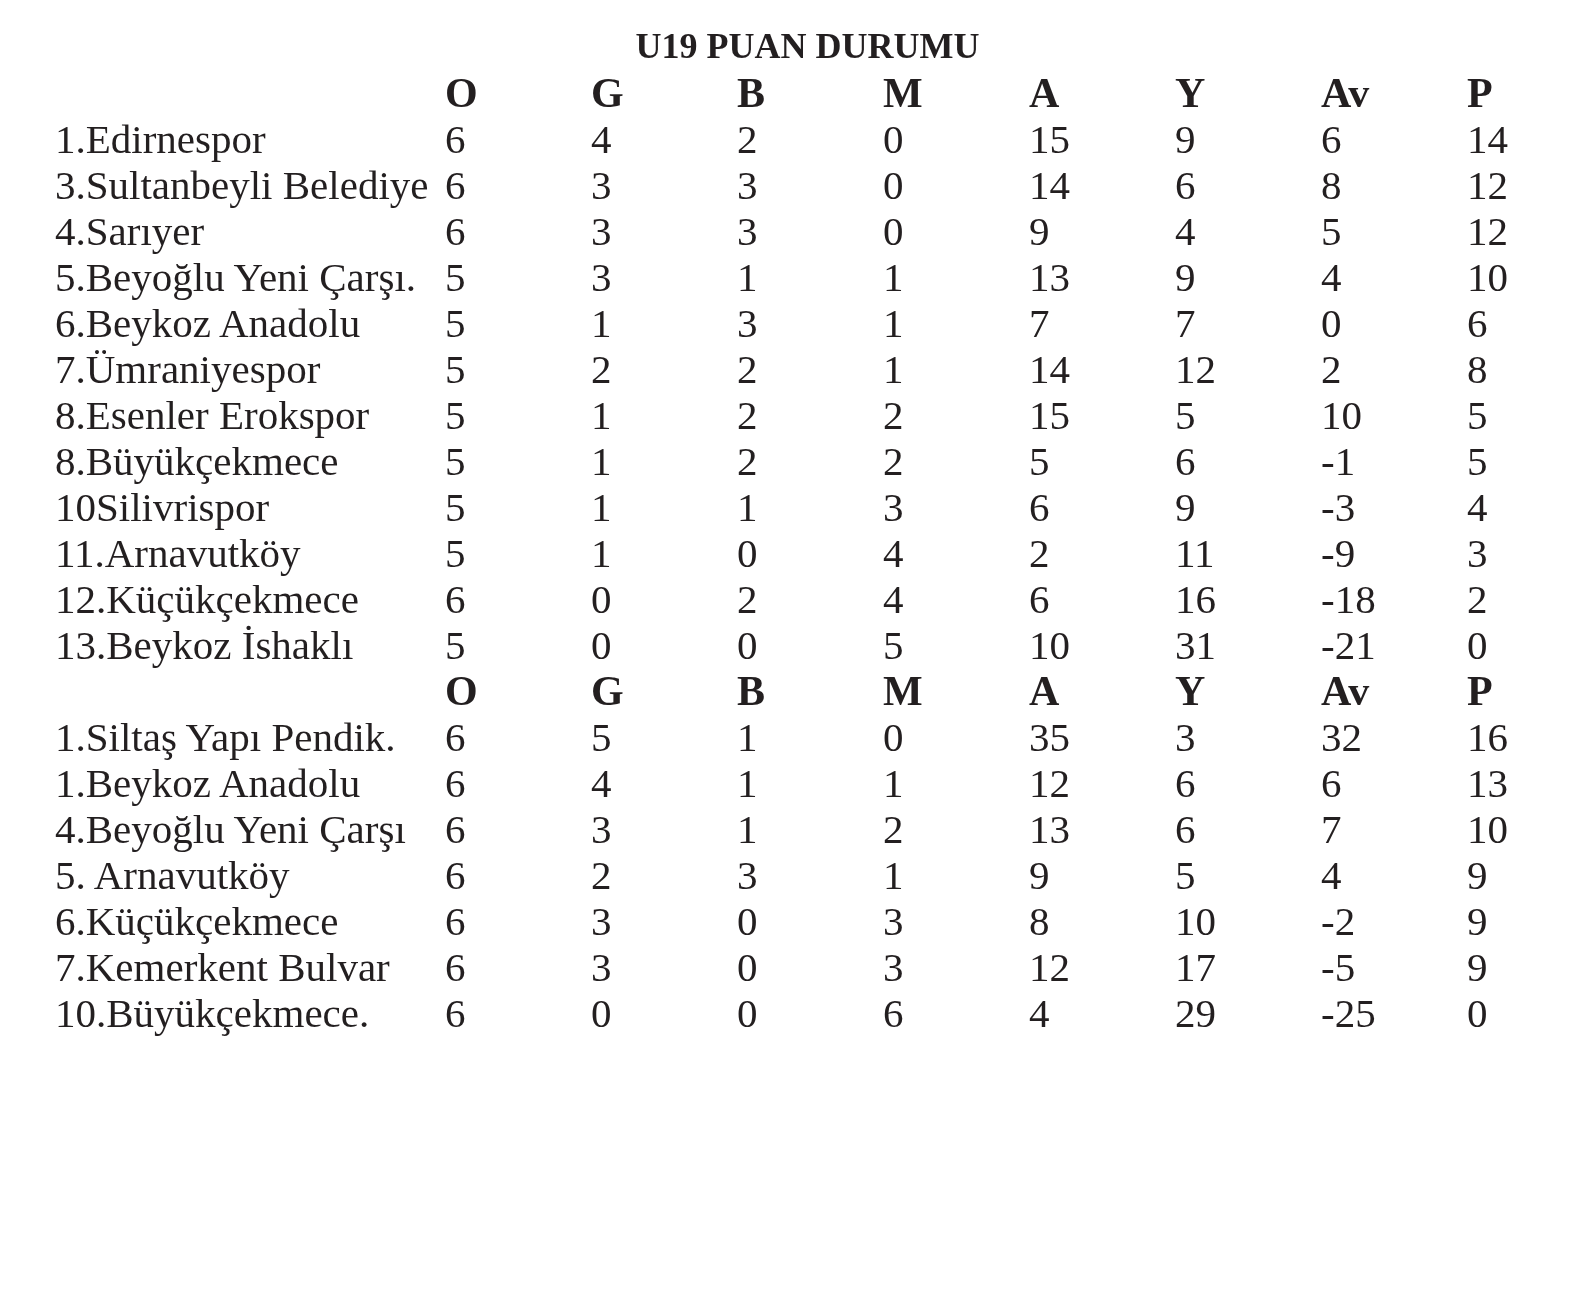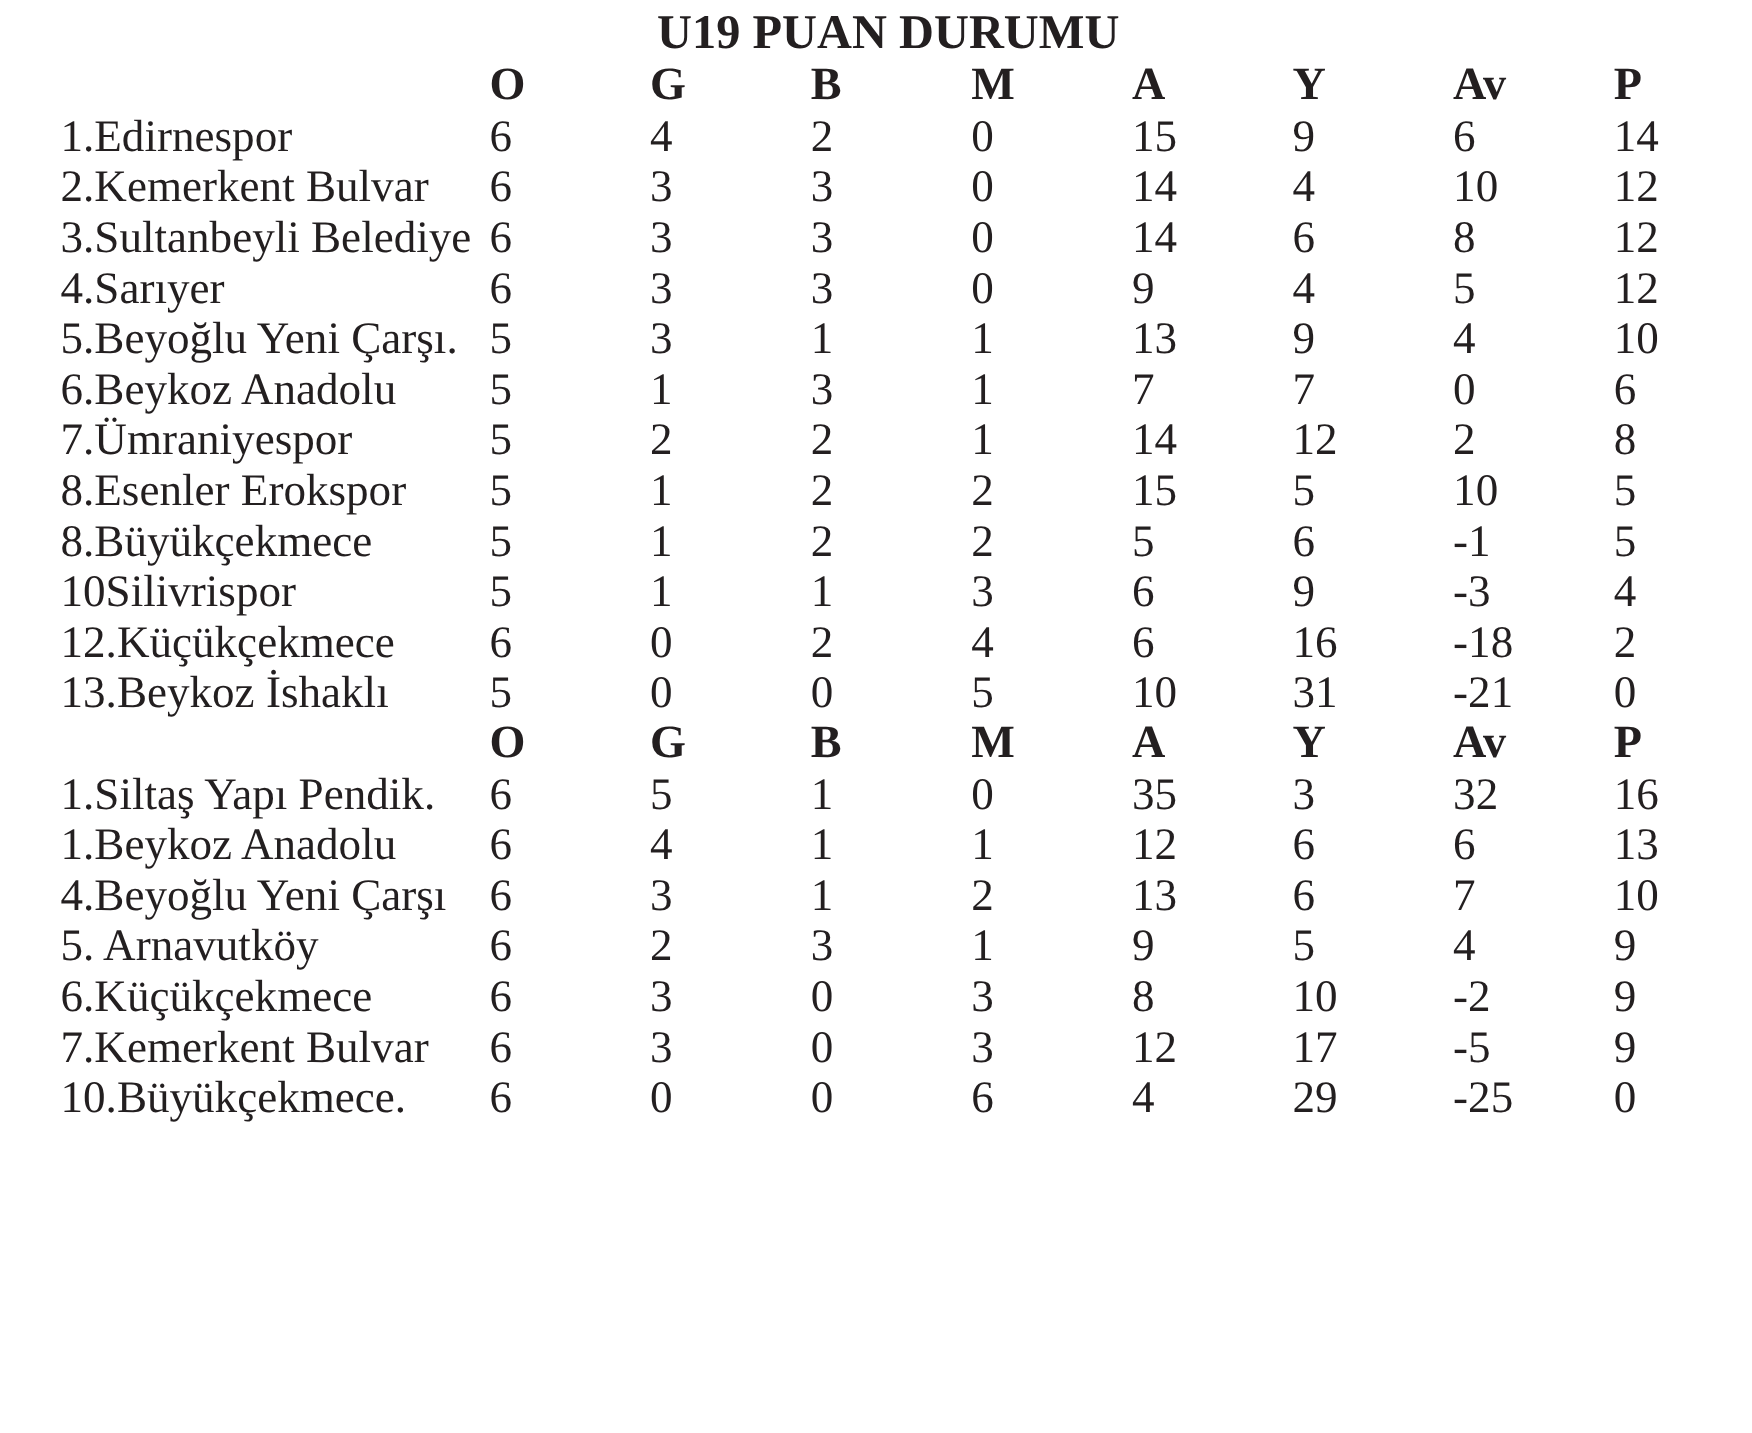--- a/index.html
+++ b/index.html
@@ -14,24 +14,25 @@
     padding-top: 6px;
     overflow: hidden;
   }
   .standings-section {
     margin-left: 55px;
     width: 1505px;
   }
   .table-title {
     width: 100%;
     text-align: center;
-    font-size: 44px;
+    font-size: 36px;
     font-weight: bold;
     line-height: 48px;
     white-space: nowrap;
+    margin-top: 16px;
   }
   table.standings-table {
     width: 100%;
     border-collapse: collapse;
     table-layout: fixed;
   }
   col.team-col  { width: 390px; }
   col.stat-col  { width: 146px; }
   col.last-col  { width: 93px; }
   th, td {
@@ -86,31 +87,20 @@
     <td>6</td>
     <td>4</td>
     <td>2</td>
     <td>0</td>
     <td>15</td>
     <td>9</td>
     <td>6</td>
     <td>14</td>
   </tr>
 
-  <tr>
-    <td>2.Kemerkent Bulvar</td>
-    <td>6</td>
-    <td>3</td>
-    <td>3</td>
-    <td>0</td>
-    <td>14</td>
-    <td>4</td>
-    <td>10</td>
-    <td>12</td>
-  </tr>
 
   <tr>
     <td>3.Sultanbeyli Belediye</td>
     <td>6</td>
     <td>3</td>
     <td>3</td>
     <td>0</td>
     <td>14</td>
     <td>6</td>
     <td>8</td>
@@ -194,20 +184,31 @@
     <td>5</td>
     <td>1</td>
     <td>1</td>
     <td>3</td>
     <td>6</td>
     <td>9</td>
     <td>-3</td>
     <td>4</td>
   </tr>
 
+  <tr>
+    <td>11.Arnavutköy</td>
+    <td>5</td>
+    <td>1</td>
+    <td>0</td>
+    <td>4</td>
+    <td>2</td>
+    <td>11</td>
+    <td>-9</td>
+    <td>3</td>
+  </tr>
 
   <tr>
     <td>12.Küçükçekmece</td>
     <td>6</td>
     <td>0</td>
     <td>2</td>
     <td>4</td>
     <td>6</td>
     <td>16</td>
     <td>-18</td>

